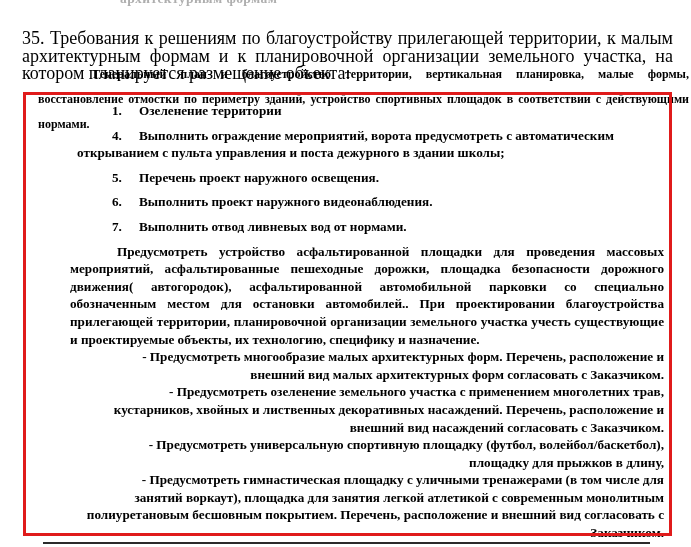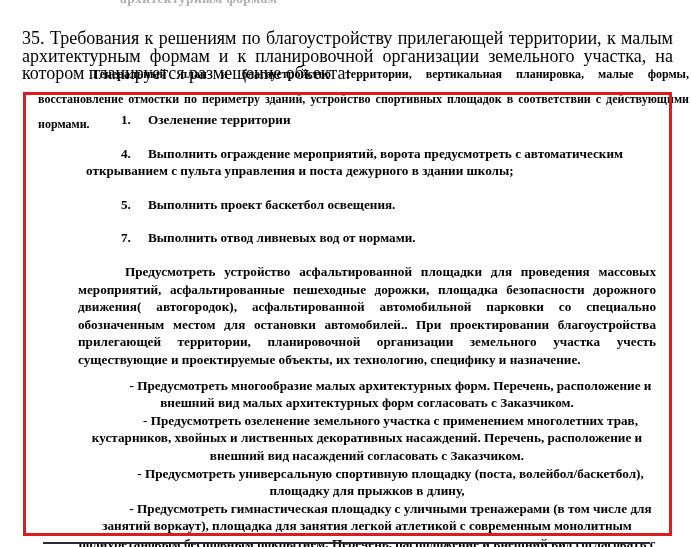--- a/index.html
+++ b/index.html
@@ -87,21 +87,21 @@
     box-sizing: border-box;
     padding: 2px 8px 0 47px;
     font-size: 13.2px;
     line-height: 17.6px;
     font-weight: bold;
   }
 
   .num-item {
     display: block;
     text-align: left;
-    margin: 16px;
+    margin: 7px;
     text-indent: 0;
     padding-left: 0;
   }
   .num-item .num {
     display: inline-block;
     width: 27px;
     margin-left: 35px;
   }
   .num-item .txt {
     display: inline;
@@ -109,26 +109,26 @@
   
   .num-item {
     padding-left: 0;
   }
 
   .para-just {
     display: block;
     text-align: justify;
     text-justify: inter-word;
     text-indent: 47px;
-    margin: 8px;
+    margin: 0;
   }
 
   .para-dash {
     display: block;
-    text-align: center;
+    text-align: right;
     text-indent: 47px;
     margin: 0;
   }
 
   .bottom-rule {
     position: absolute;
     left: 43px;
     top: 542px;
     width: 607px;
     height: 2px;
@@ -154,33 +154,36 @@
       <span class="num">1.</span><span class="txt">Озеленение территории</span>
     </span>
 
 
 
     <span class="num-item">
       <span class="num">4.</span><span class="txt">Выполнить ограждение мероприятий, ворота предусмотреть с автоматическим открыванием с пульта управления и поста дежурного в здании школы;</span>
     </span>
 
     <span class="num-item">
-      <span class="num">5.</span><span class="txt">Выполнить проект баскетбол освещения.</span>
+      <span class="num">5.</span><span class="txt">Перечень проект наружного освещения.</span>
     </span>
 
+    <span class="num-item">
+      <span class="num">6.</span><span class="txt">Выполнить проект наружного видеонаблюдения.</span>
+    </span>
 
     <span class="num-item">
       <span class="num">7.</span><span class="txt">Выполнить отвод ливневых вод от нормами.</span>
     </span>
 
     <span class="para-just">Предусмотреть устройство асфальтированной площадки для проведения массовых мероприятий,  асфальтированные пешеходные дорожки, площадка безопасности дорожного движения( автогородок), асфальтированной автомобильной парковки со специально обозначенным местом для остановки   автомобилей.. При проектировании благоустройства прилегающей территории, планировочной организации земельного участка учесть существующие и проектируемые объекты, их технологию, специфику и назначение.</span>
 
     <span class="para-dash">- Предусмотреть многообразие малых архитектурных форм. Перечень, расположение и внешний вид малых архитектурных форм согласовать с Заказчиком.</span>
     <span class="para-dash">- Предусмотреть озеленение земельного участка с применением многолетних трав, кустарников, хвойных и лиственных декоративных насаждений. Перечень, расположение и внешний вид насаждений согласовать с Заказчиком.</span>
-    <span class="para-dash">- Предусмотреть универсальную спортивную площадку (поста, волейбол/баскетбол), площадку для прыжков в длину,</span>
+    <span class="para-dash">- Предусмотреть универсальную спортивную площадку (футбол, волейбол/баскетбол), площадку для прыжков в длину,</span>
     <span class="para-dash">- Предусмотреть гимнастическая площадку с уличными тренажерами (в том числе для занятий воркаут), площадка для занятия легкой атлетикой с современным монолитным полиуретановым бесшовным покрытием. Перечень, расположение и внешний вид согласовать с Заказчиком.</span>
 
   </div>
 
   <div class="redbox"></div>
 
   <div class="bottom-rule"></div>
 
 </div>
 

